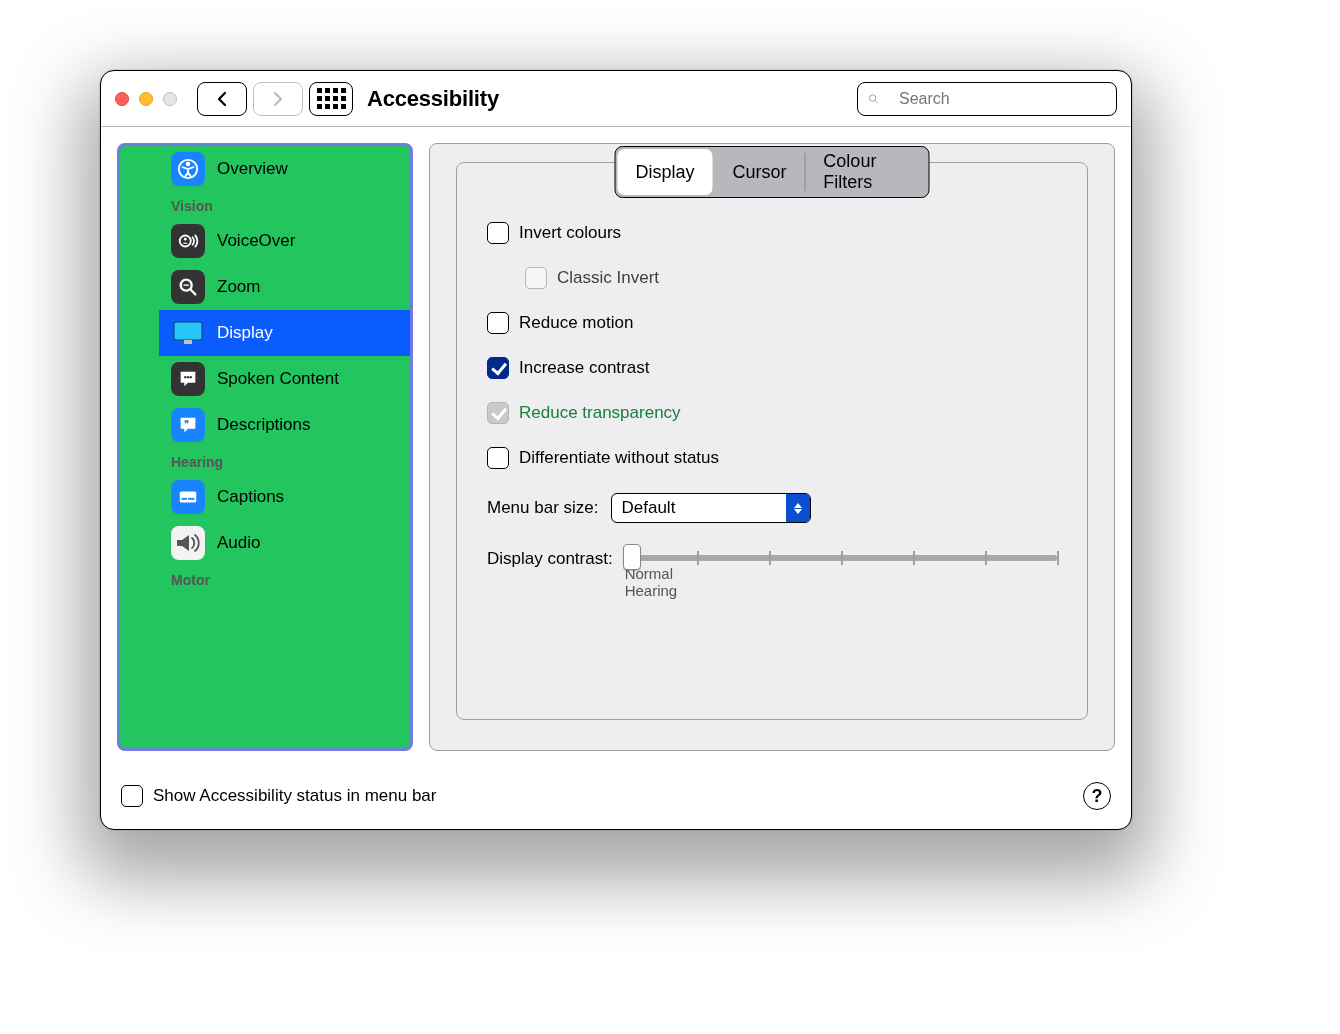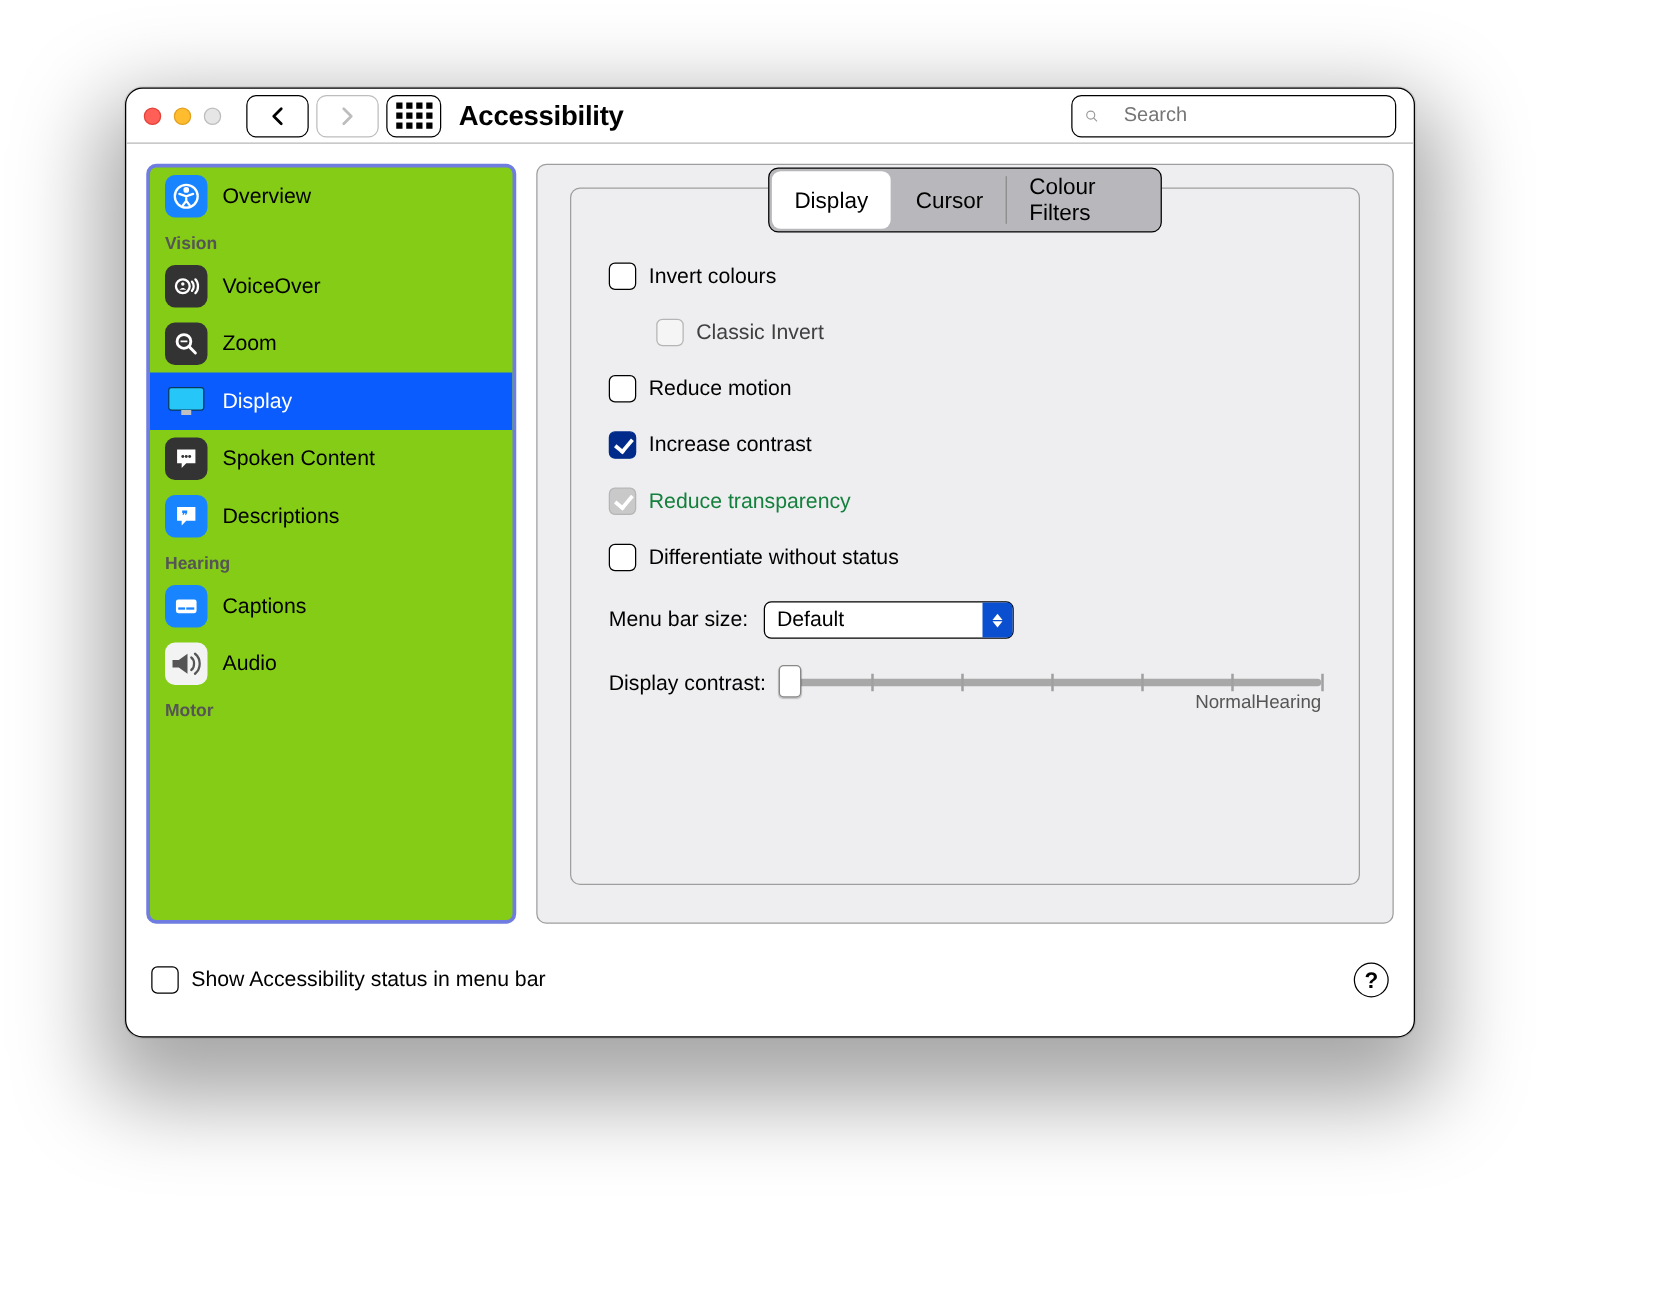--- a/index.html
+++ b/index.html
@@ -13,21 +13,21 @@
     border: 1px solid #000;
     border-radius: 14px;
     box-shadow: 0 30px 70px 20px rgba(0,0,0,0.35), 0 0 0 1px rgba(0,0,0,0.1);
     overflow: hidden;
   }
 
   
   .toolbar {
     display: flex;
     align-items: center;
-    height: 44px;
+    height: 56px;
     padding: 0 14px;
     border-bottom: 1px solid #b8b8b8;
   }
   .traffic { display: flex; gap: 10px; align-items: center; margin-right: 20px; }
   .dot { width: 14px; height: 14px; border-radius: 50%; border: 1px solid rgba(0,0,0,0.25); }
   .dot.red { background:#ff5f57; border-color:#e24238; }
   .dot.yellow { background:#febc2e; border-color:#e1a11e; }
   .dot.green { background:#e6e6e6; border-color:#bdbdbd; }
 
   .nav-buttons { display: flex; gap: 6px; margin-right: 6px; }
@@ -72,23 +72,24 @@
     height: calc(100% - 60px - 58px);
     padding: 16px;
     gap: 16px;
   }
 
   
   .sidebar {
     width: 296px;
     border: 3px solid #6f7de0;
     border-radius: 8px;
-    background: #84cc16;
+    background: #22c55e;
     overflow-y: auto;
     padding-bottom: 8px;
+    padding-left: 39px;
   }
   .sb-section { font-size: 14px; font-weight: 600; color:#555; padding: 6px 12px 4px; }
   .sb-item {
     display: flex; align-items: center;
     height: 46px;
     padding: 0 12px;
     gap: 12px;
     font-size: 17px;
   }
   .sb-item.selected { background: #0a5cff; color:#fff; }
@@ -201,21 +202,21 @@
     margin: 6px 0 4px 0;
   }
   .tick { position:absolute; top:-4px; width:2px; height:14px; background:#a0a0a0;}
   .slider-thumb {
     width:18px; height:26px;
     background:#fff; border:1px solid #888;
     border-radius:4px;
     position:absolute; top:-11px; left:-2px;
     box-shadow: 0 1px 1px rgba(0,0,0,0.2);
   }
-  .slider-labels { display:flex; justify-content:flex-end; font-size:15px; color:#555; margin-top:0;}
+  .slider-labels { display:flex; justify-content:space-between; font-size:15px; color:#555; margin-top:0;flex-direction:column;}
 
   
   .footer {
     height:58px;
     display:flex; align-items:center;
     padding: 0 20px;
   }
   .footer .checkbox { margin-right: 10px; }
   .help {
     margin-left:auto;

